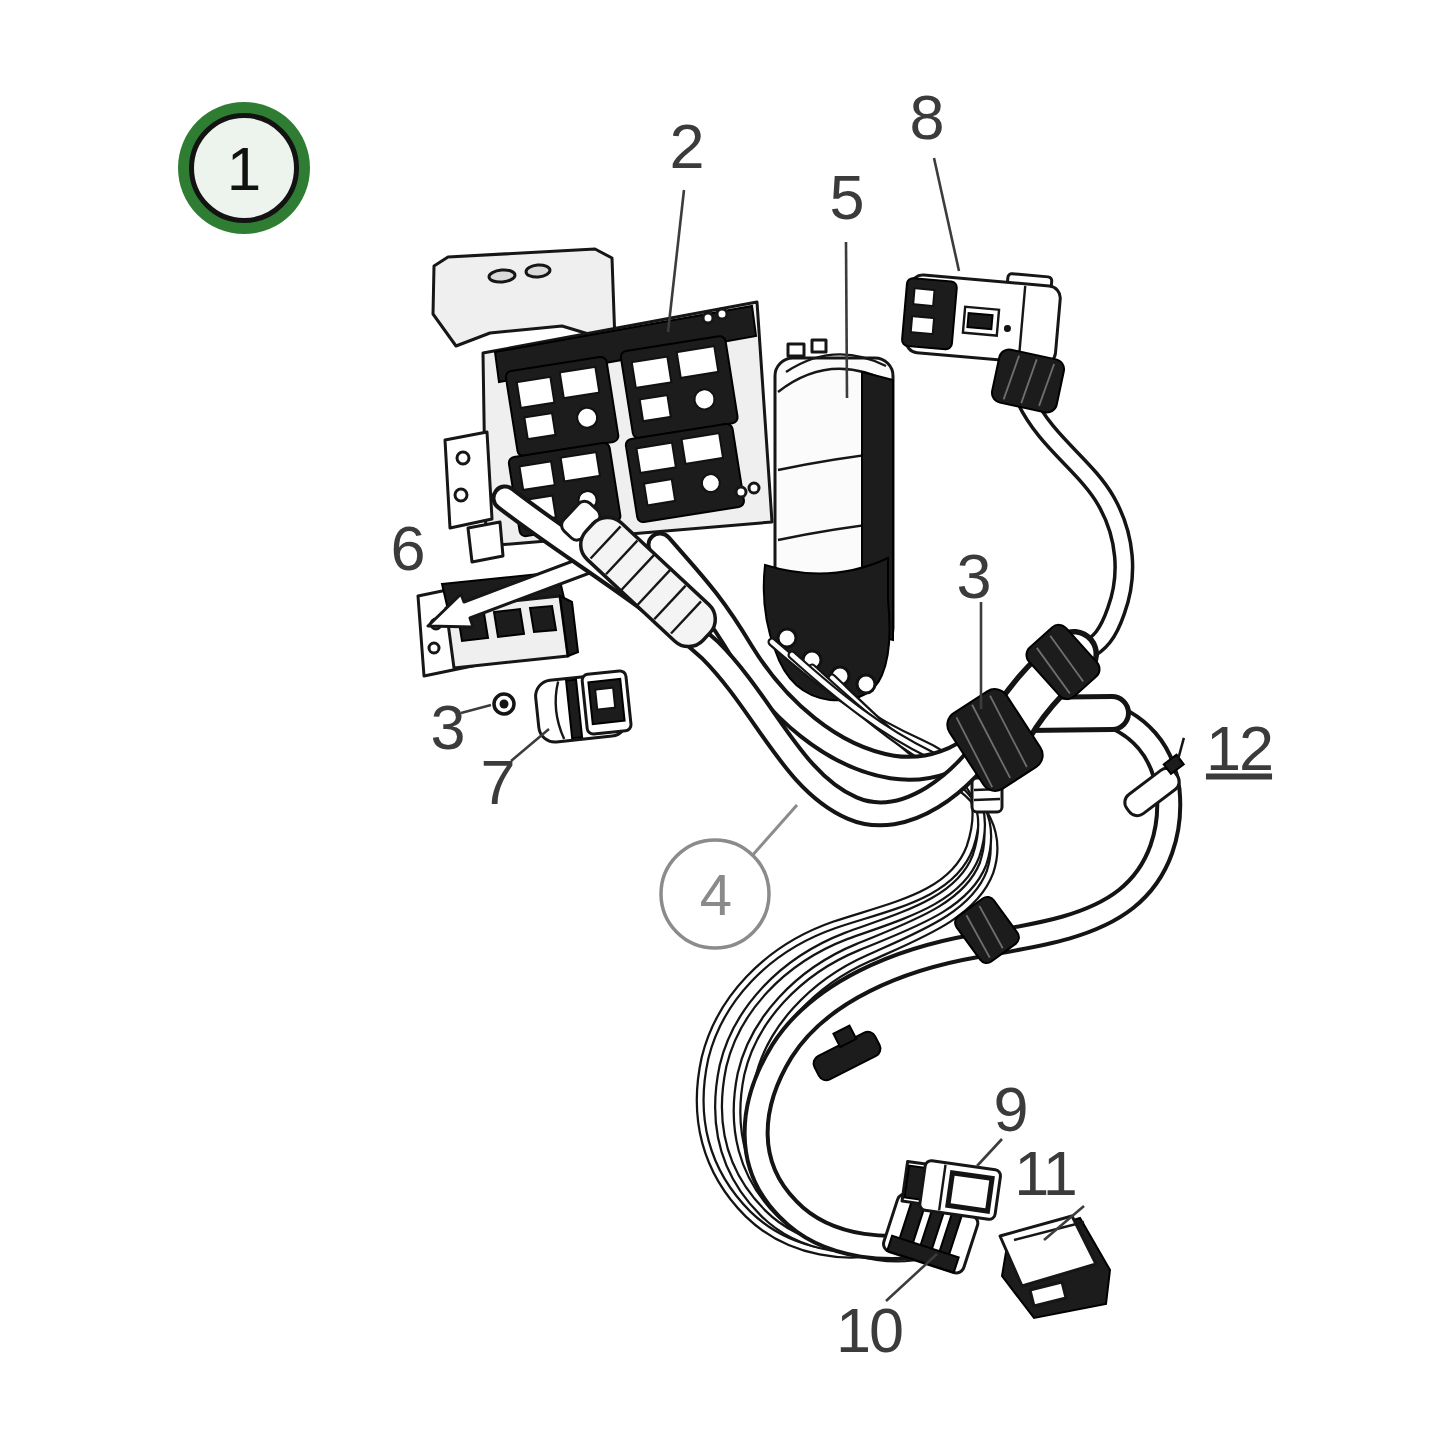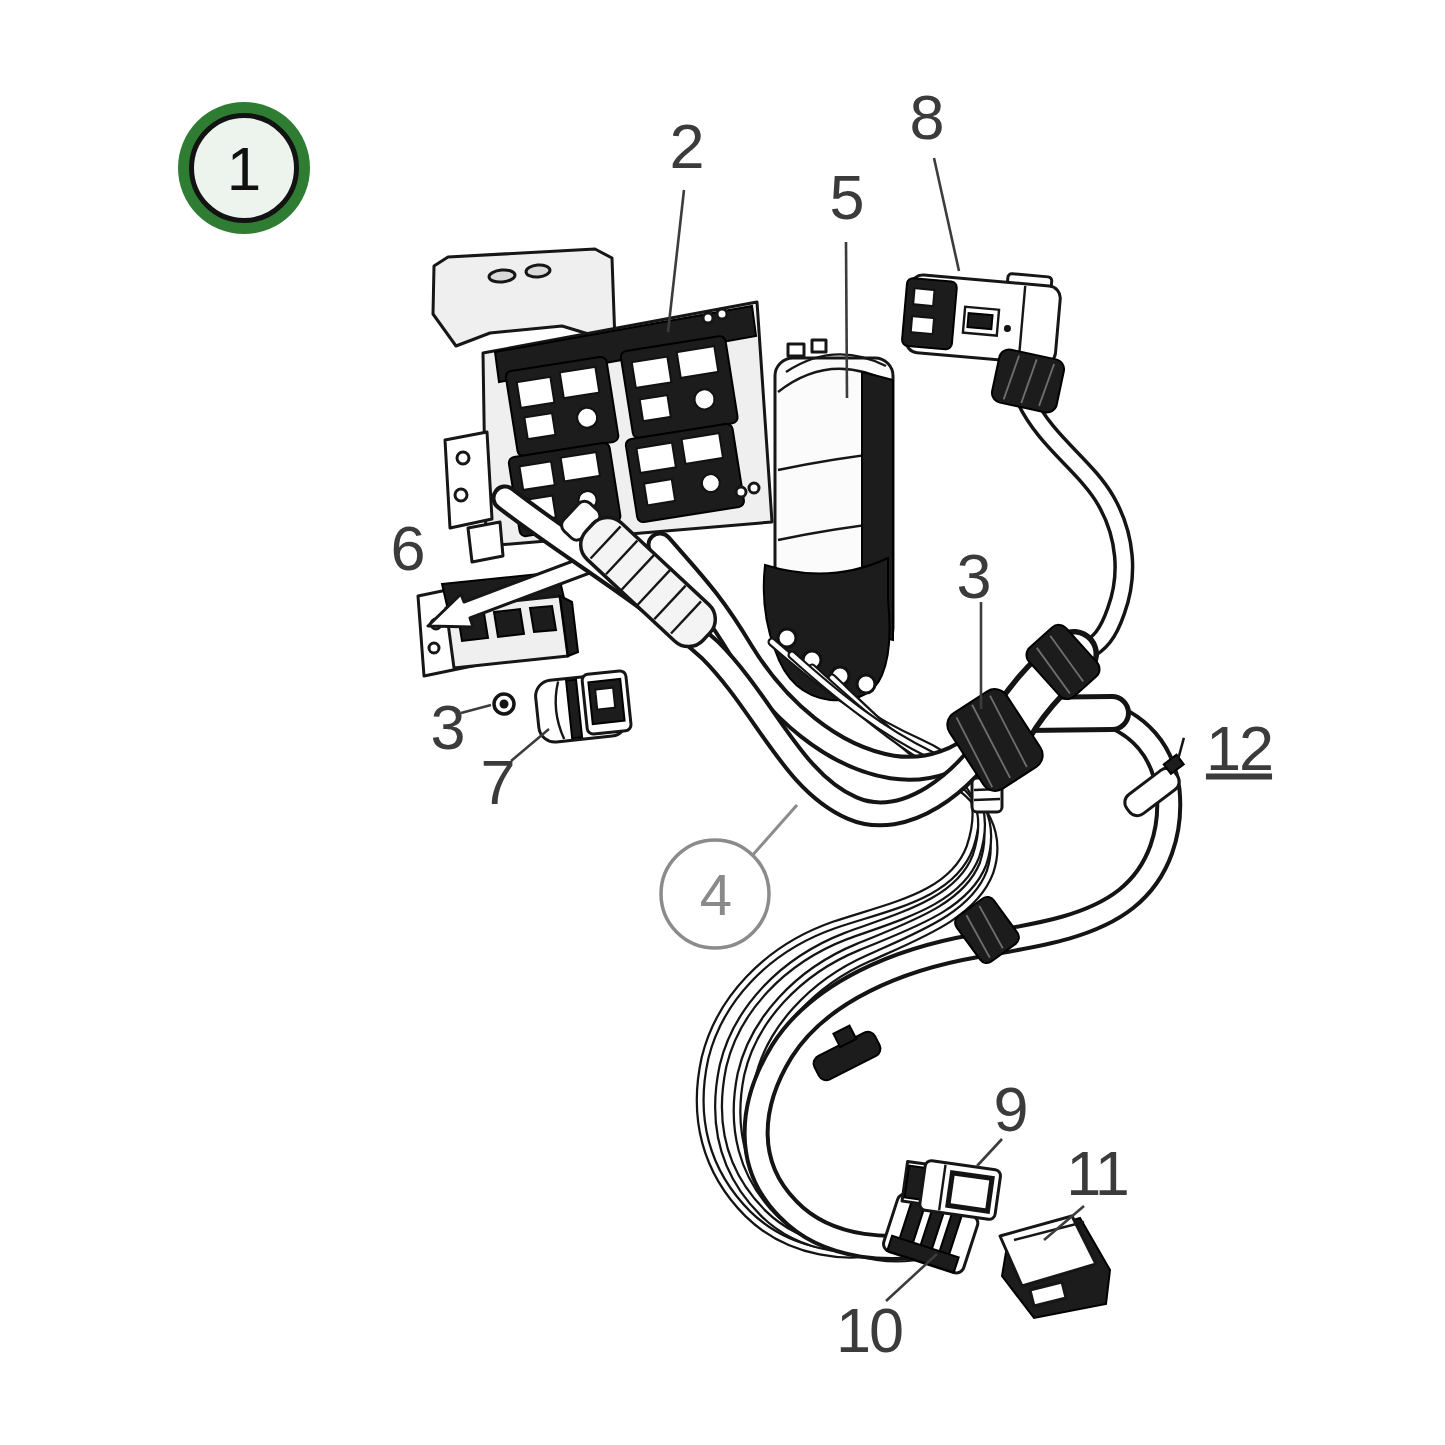--- a/index.html
+++ b/index.html
@@ -273,15 +273,15 @@
   <div class="callout" style="left:686px;top:146px;">2</div>
   <div class="callout" style="left:846px;top:197px;">5</div>
   <div class="callout" style="left:926px;top:117px;">8</div>
   <div class="callout" style="left:407px;top:548px;">6</div>
   <div class="callout" style="left:447px;top:727px;">3</div>
   <div class="callout" style="left:497px;top:782px;">7</div>
   <div class="callout callout-gray" style="left:715px;top:895px;">4</div>
   <div class="callout" style="left:973px;top:576px;">3</div>
   <div class="callout" style="left:1239px;top:748px;text-decoration:underline;">12</div>
   <div class="callout" style="left:1010px;top:1109px;">9</div>
-  <div class="callout" style="left:1097px;top:1173px;text-align:right;">11</div>
+  <div class="callout" style="left:1045px;top:1173px;text-align:right;">11</div>
   <div class="callout" style="left:869px;top:1330px;">10</div>
 </div>
 
 </body></html>

